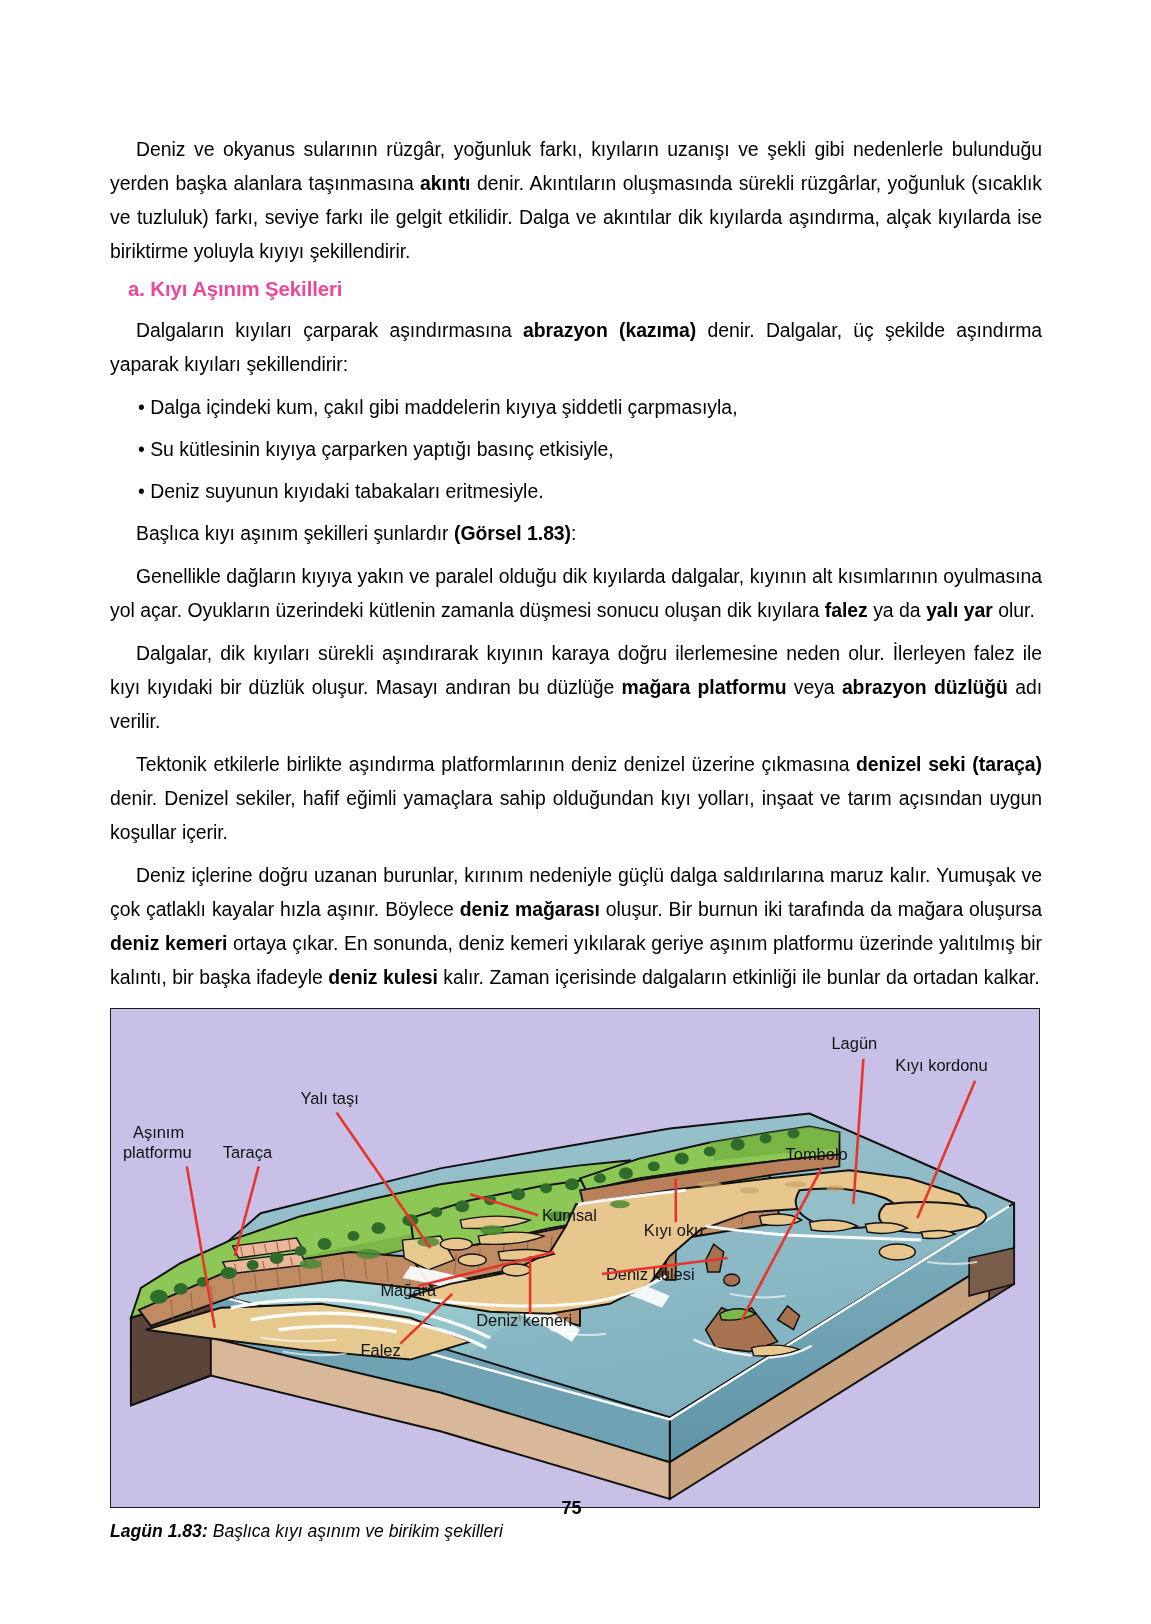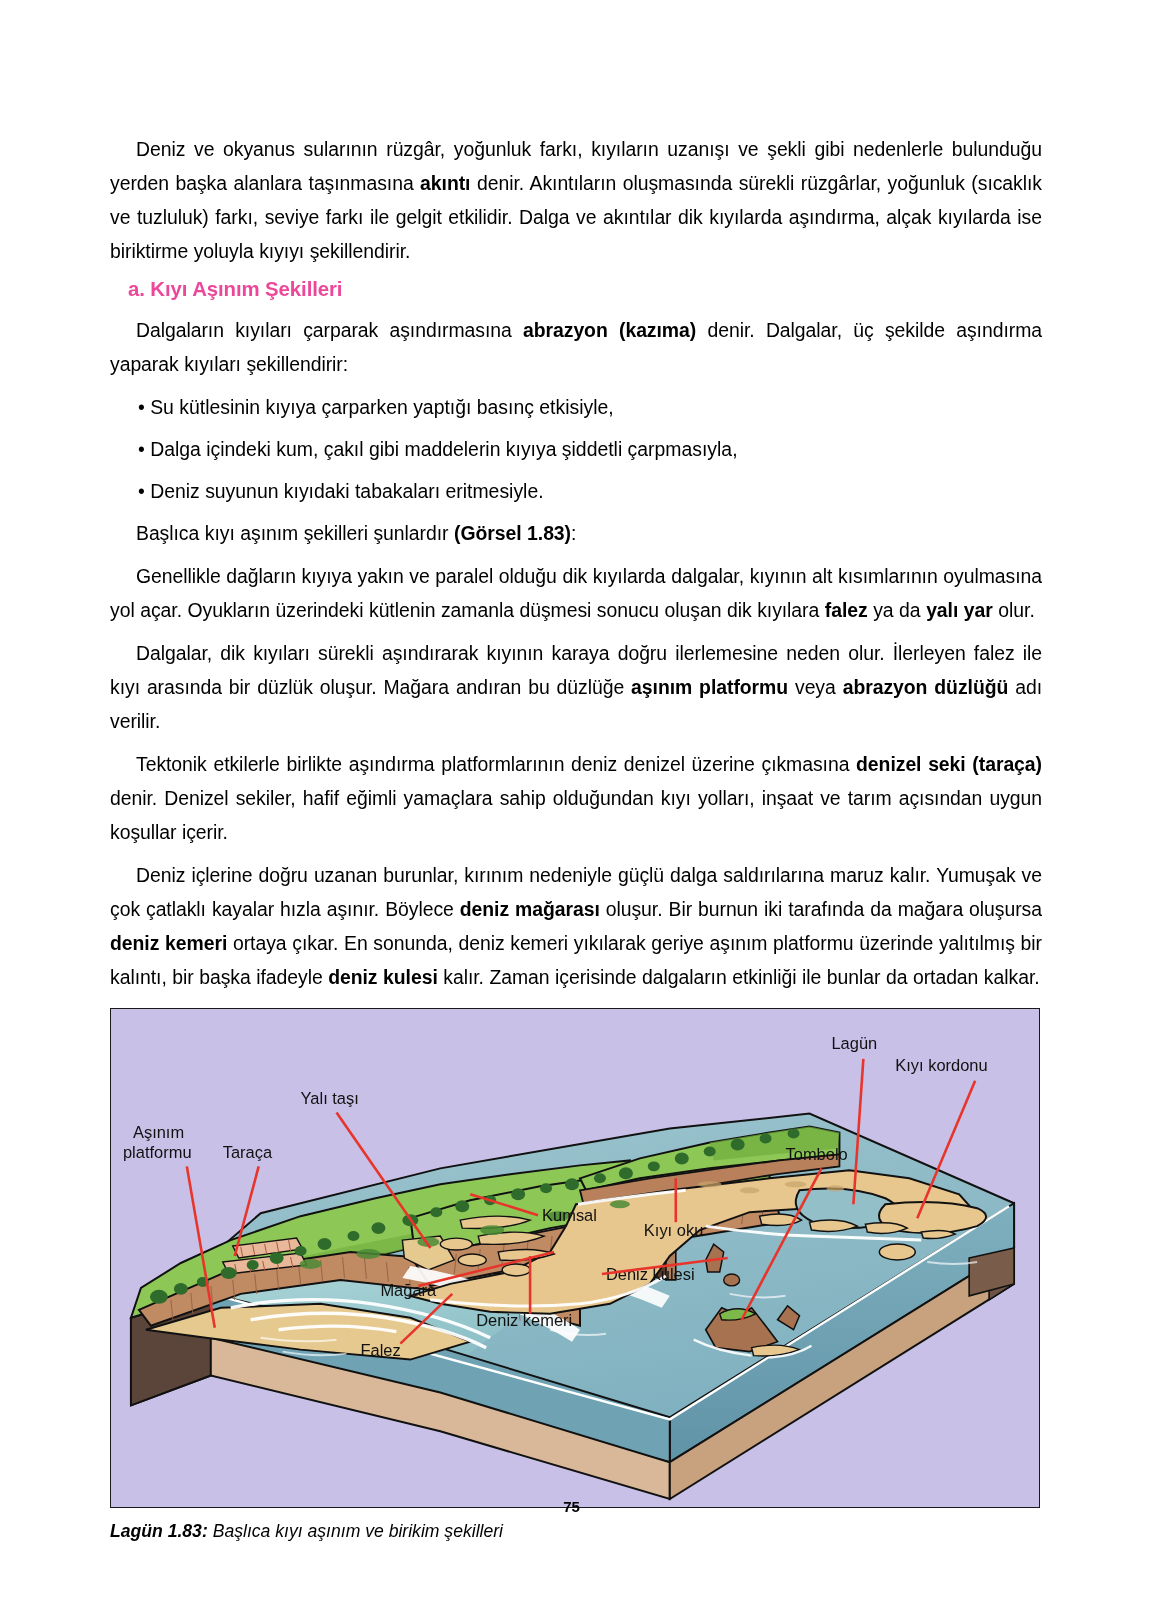--- a/index.html
+++ b/index.html
@@ -57,21 +57,21 @@
     font-size:17.6px;
     margin:13px 0 0 0;
     font-style:italic;
   }
   .caption b{font-style:italic;font-weight:bold;}
   .pagenum{
     position:absolute;
     left:0;right:8px;
     top:1498px;
     text-align:center;
-    font-size:15px;
+    font-size:18px;
     font-weight:bold;
   }
   .lbl{
     font-family:"Liberation Sans","DejaVu Sans",sans-serif;
     font-size:16.5px;
     fill:#111;
   }
   .lbl-leader{stroke:#e8352b;stroke-width:2.6;fill:none;}
 </style>
 </head>
@@ -82,34 +82,34 @@
   <p class="para" style="margin-top:132px;">
     <span>Deniz ve okyanus sularının rüzgâr, yoğunluk farkı, kıyıların uzanışı ve şekli gibi nedenlerle bulunduğu yerden başka alanlara taşınmasına </span><b>akıntı</b><span> denir. Akıntıların oluşmasında sürekli rüzgârlar, yoğunluk (sıcaklık ve tuzluluk) farkı, seviye farkı ile gelgit etkilidir. Dalga ve akıntılar dik kıyılarda aşındırma, alçak kıyılarda ise biriktirme yoluyla kıyıyı şekillendirir.</span>
   </p>
 
   <h3 class="redhead">a. Kıyı Aşınım Şekilleri</h3>
 
   <p class="para">
     <span>Dalgaların kıyıları çarparak aşındırmasına </span><b>abrazyon (kazıma)</b><span> denir. Dalgalar, üç şekilde aşındırma yaparak kıyıları şekillendirir:</span>
   </p>
 
+  <p class="bullet">• Dalga içindeki kum, çakıl gibi maddelerin kıyıya şiddetli çarpmasıyla,</p>
   <p class="bullet">• Su kütlesinin kıyıya çarparken yaptığı basınç etkisiyle,</p>
-  <p class="bullet">• Dalga içindeki kum, çakıl gibi maddelerin kıyıya şiddetli çarpmasıyla,</p>
   <p class="bullet">• Deniz suyunun kıyıdaki tabakaları eritmesiyle.</p>
 
   <p class="para noindent" style="text-indent:26px;">
     <span>Başlıca kıyı aşınım şekilleri şunlardır </span><b>(Görsel 1.83)</b><span>:</span>
   </p>
 
   <p class="para">
     <span>Genellikle dağların kıyıya yakın ve paralel olduğu dik kıyılarda dalgalar, kıyının alt kısımlarının oyulmasına yol açar. Oyukların üzerindeki kütlenin zamanla düşmesi sonucu oluşan dik kıyılara </span><b>falez</b><span> ya da </span><b>yalı yar</b><span> olur.</span>
   </p>
 
   <p class="para">
-    <span>Dalgalar, dik kıyıları sürekli aşındırarak kıyının karaya doğru ilerlemesine neden olur. İlerleyen falez ile kıyı arasında bir düzlük oluşur. Mağara andıran bu düzlüğe </span><b>aşınım platformu</b><span> veya </span><b>abrazyon düzlüğü</b><span> adı verilir.</span>
+    <span>Dalgalar, dik kıyıları sürekli aşındırarak kıyının karaya doğru ilerlemesine neden olur. İlerleyen falez ile kıyı kıyıdaki bir düzlük oluşur. Masayı andıran bu düzlüğe </span><b>mağara platformu</b><span> veya </span><b>abrazyon düzlüğü</b><span> adı verilir.</span>
   </p>
 
   <p class="para">
     <span>Tektonik etkilerle birlikte aşındırma platformlarının deniz denizel üzerine çıkmasına </span><b>denizel seki (taraça)</b><span> denir. Denizel sekiler, hafif eğimli yamaçlara sahip olduğundan kıyı yolları, inşaat ve tarım açısından uygun koşullar içerir.</span>
   </p>
 
   <p class="para">
     <span>Deniz içlerine doğru uzanan burunlar, kırınım nedeniyle güçlü dalga saldırılarına maruz kalır. Yumuşak ve çok çatlaklı kayalar hızla aşınır. Böylece </span><b>deniz mağarası</b><span> oluşur. Bir burnun iki tarafında da mağara oluşursa </span><b>deniz kemeri</b><span> ortaya çıkar. En sonunda, deniz kemeri yıkılarak geriye aşınım platformu üzerinde yalıtılmış bir kalıntı, bir başka ifadeyle </span><b>deniz kulesi</b><span> kalır. Zaman içerisinde dalgaların etkinliği ile bunlar da ortadan kalkar.</span>
   </p>
 

